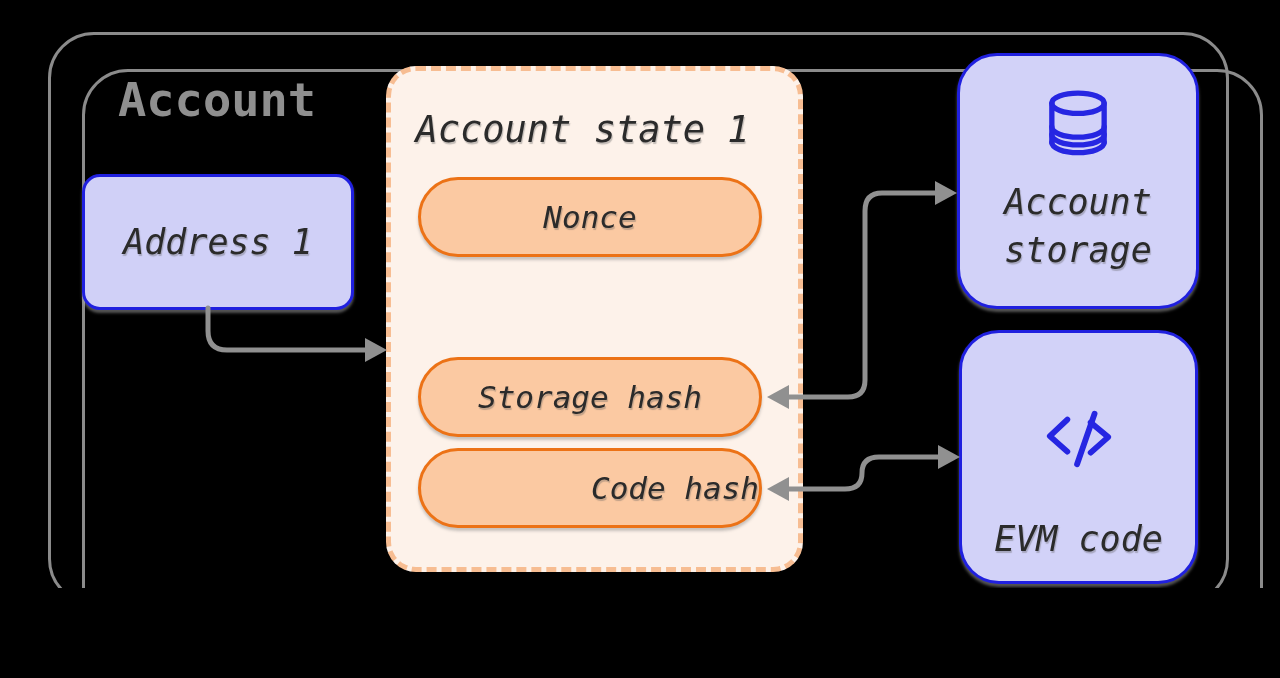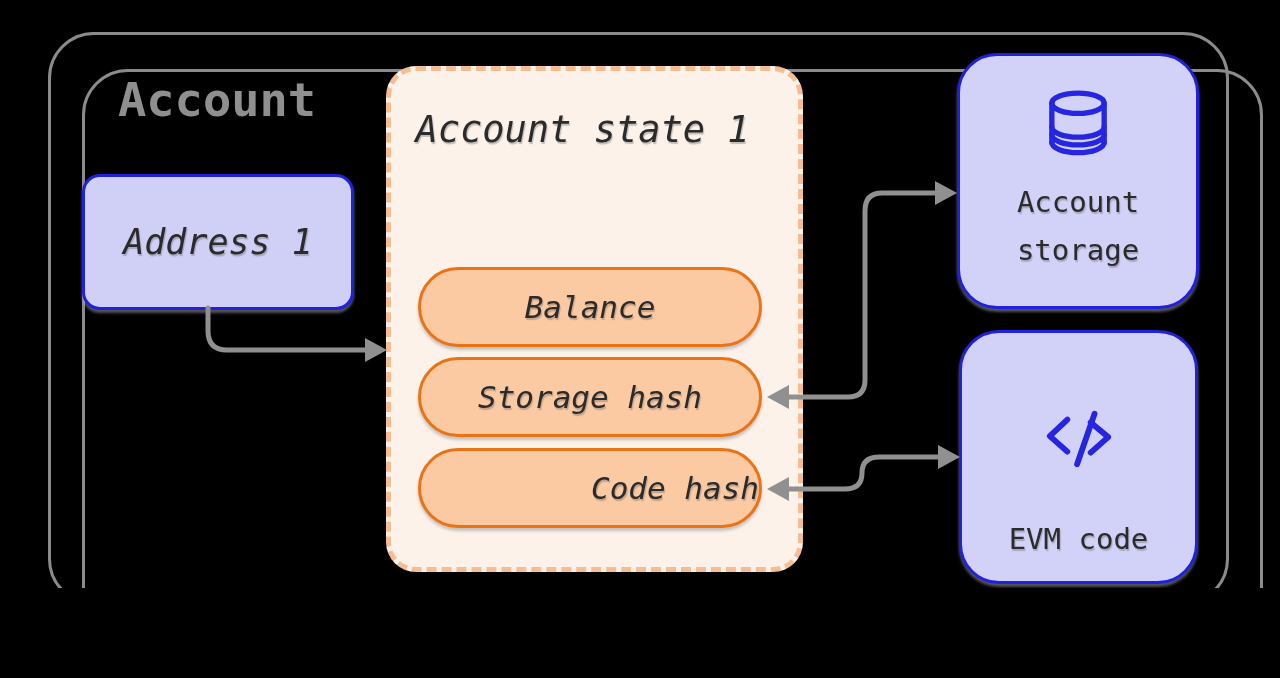--- a/index.html
+++ b/index.html
@@ -51,21 +51,21 @@
   .pill-3{top:448px;justify-content:flex-end;}
   .side-box{
     position:absolute;box-sizing:border-box;border-radius:40px;
     background:#d2d2f8;border:3px solid #2020df;
     box-shadow:0 3px 3px rgba(190,190,190,0.45);
     display:flex;flex-direction:column;align-items:center;
   }
   .storage-box{left:941px;top:53px;width:242px;height:256px;}
   .evm-box{left:943px;top:330px;width:239px;height:254px;justify-content:center;}
   .side-label{
-    font-size:29px;line-height:48px;color:#2b2b2b;
+    font-style:italic;font-size:35px;line-height:48px;color:#2b2b2b;
     text-align:center;width:180px;
     text-shadow:1px 2px 1px rgba(90,90,90,0.35);
   }
   .storage-box .icon-wrap{margin-top:34px;height:74px;}
   .storage-box .side-label{margin-top:14px;}
   .evm-box .icon-wrap{margin-top:58px;height:62px;}
   .evm-box .side-label{margin-top:44px;}
   .arrows{position:absolute;left:0;top:0;pointer-events:none;}
 </style>
 </head>
@@ -78,22 +78,22 @@
 
   <div class="account-title">Account</div>
 
   <div class="node lavender address-box">
     <span>Address 1</span>
   </div>
 
   <div class="state-panel"></div>
   <div class="state-title">Account state 1</div>
 
-  <div class="node pill pill-1">
-    <span>Balance</span>
+  <div class="node pill pill-0">
+    <span>Nonce</span>
   </div>
   <div class="node pill pill-2">
     <span>Storage hash</span>
   </div>
   <div class="node pill pill-3">
     <span>Code hash</span>
   </div>
 
   <div class="side-box storage-box">
     <div class="icon-wrap">

